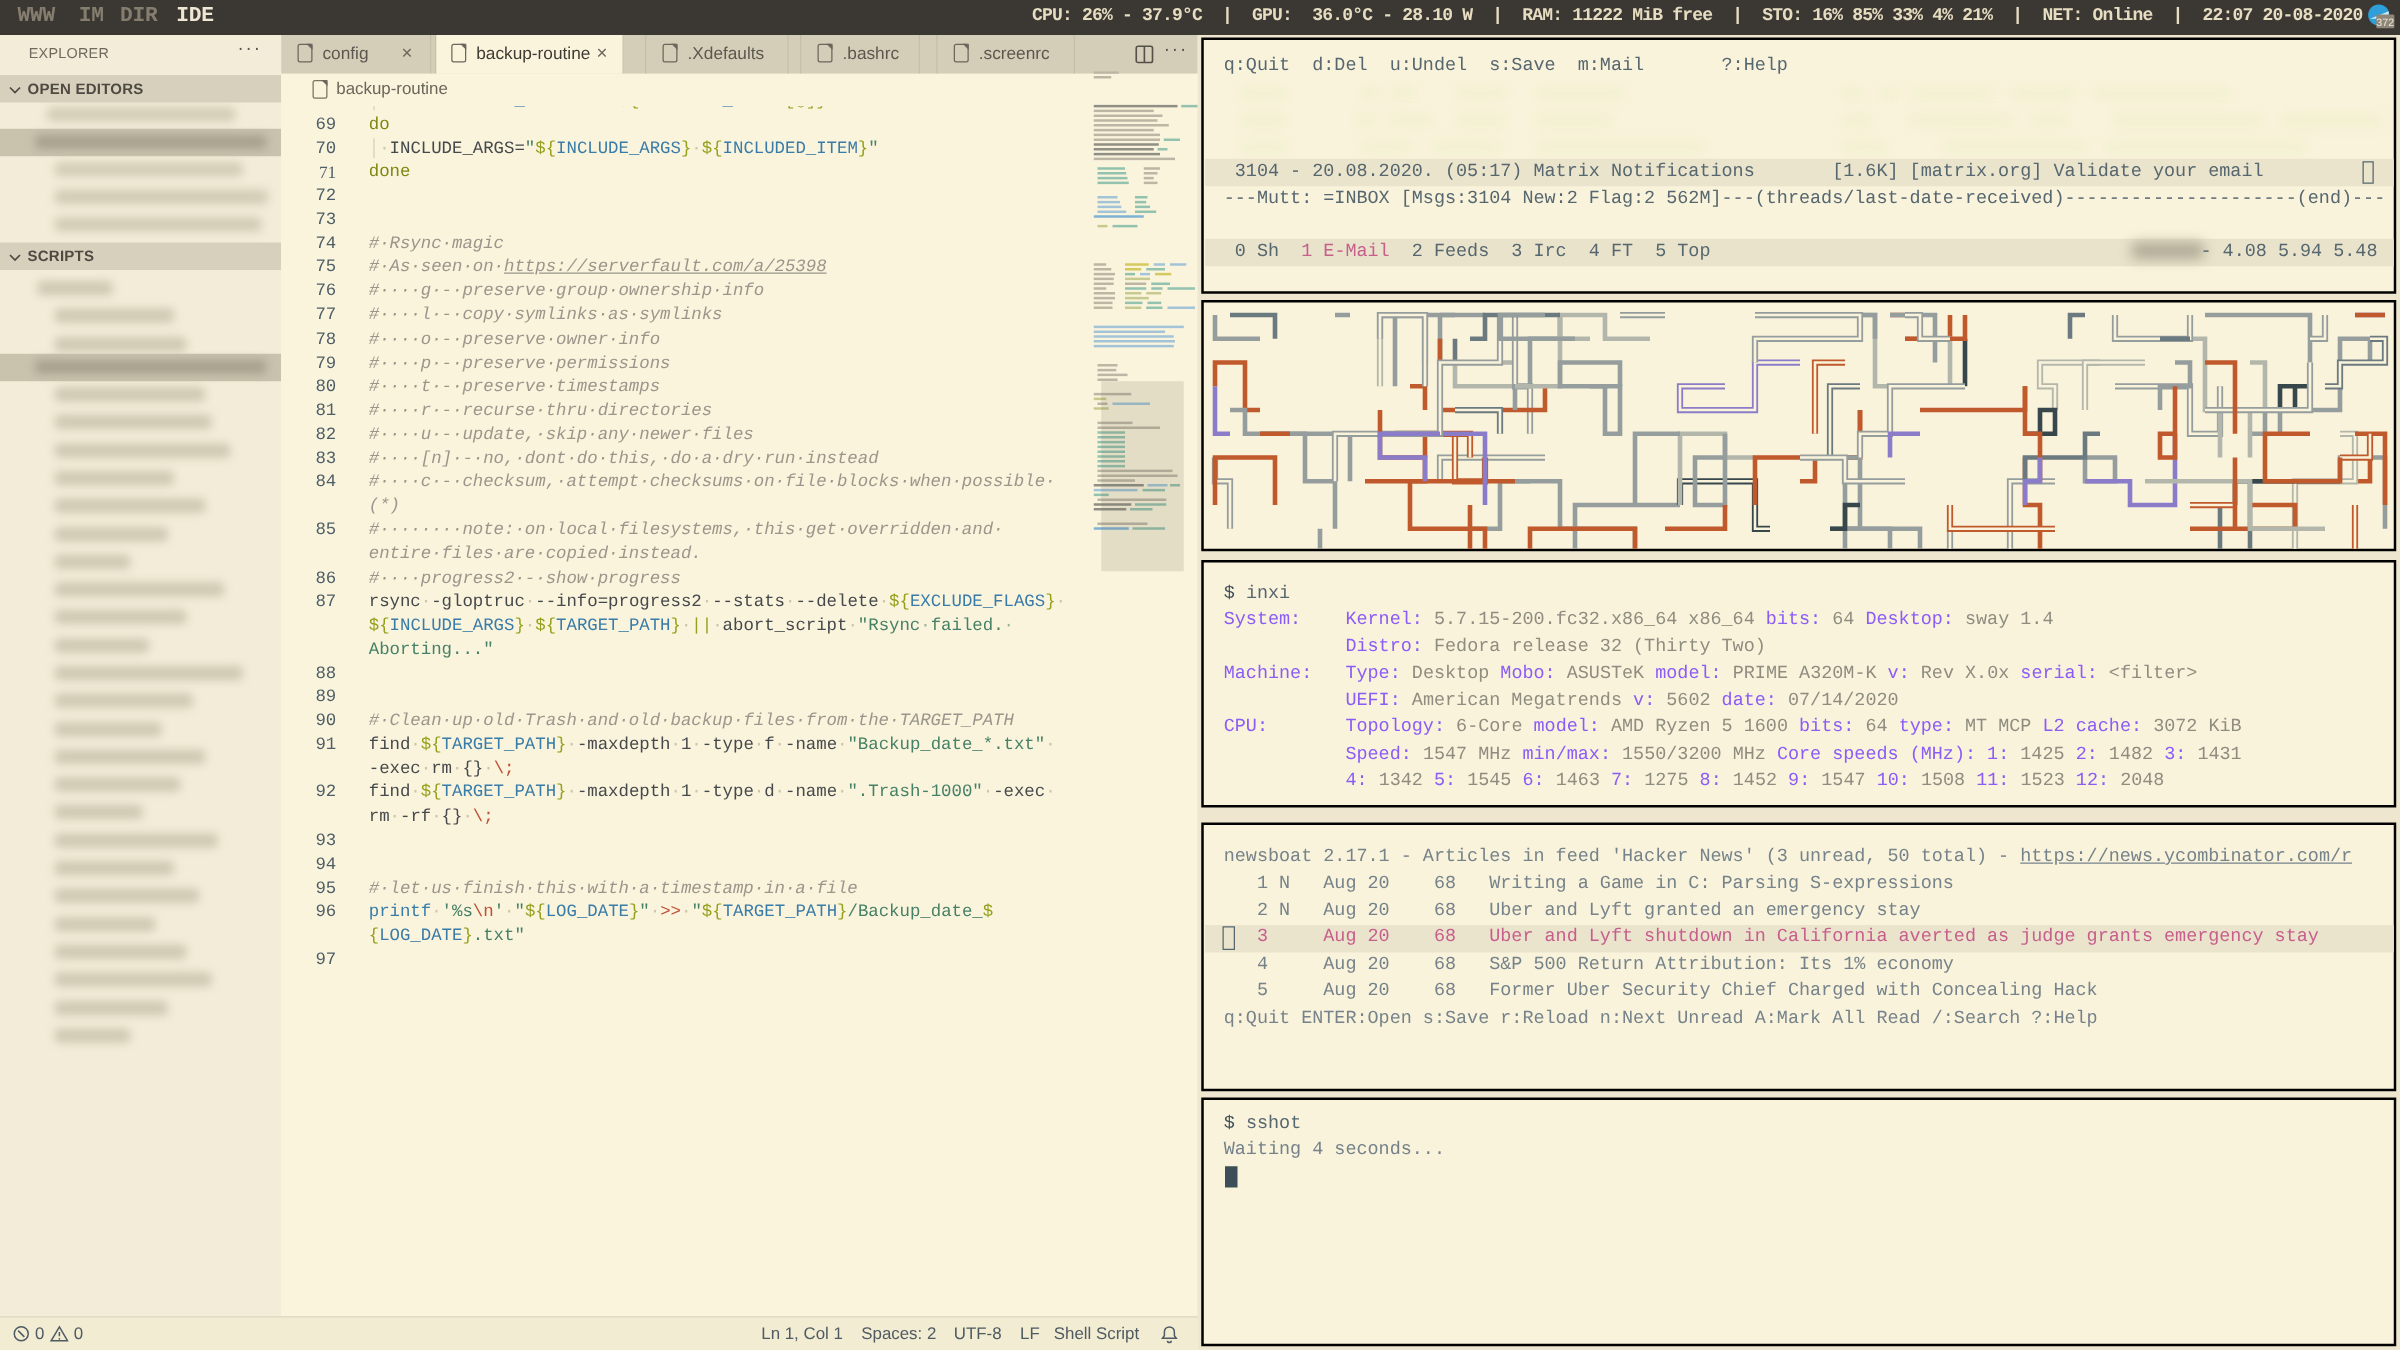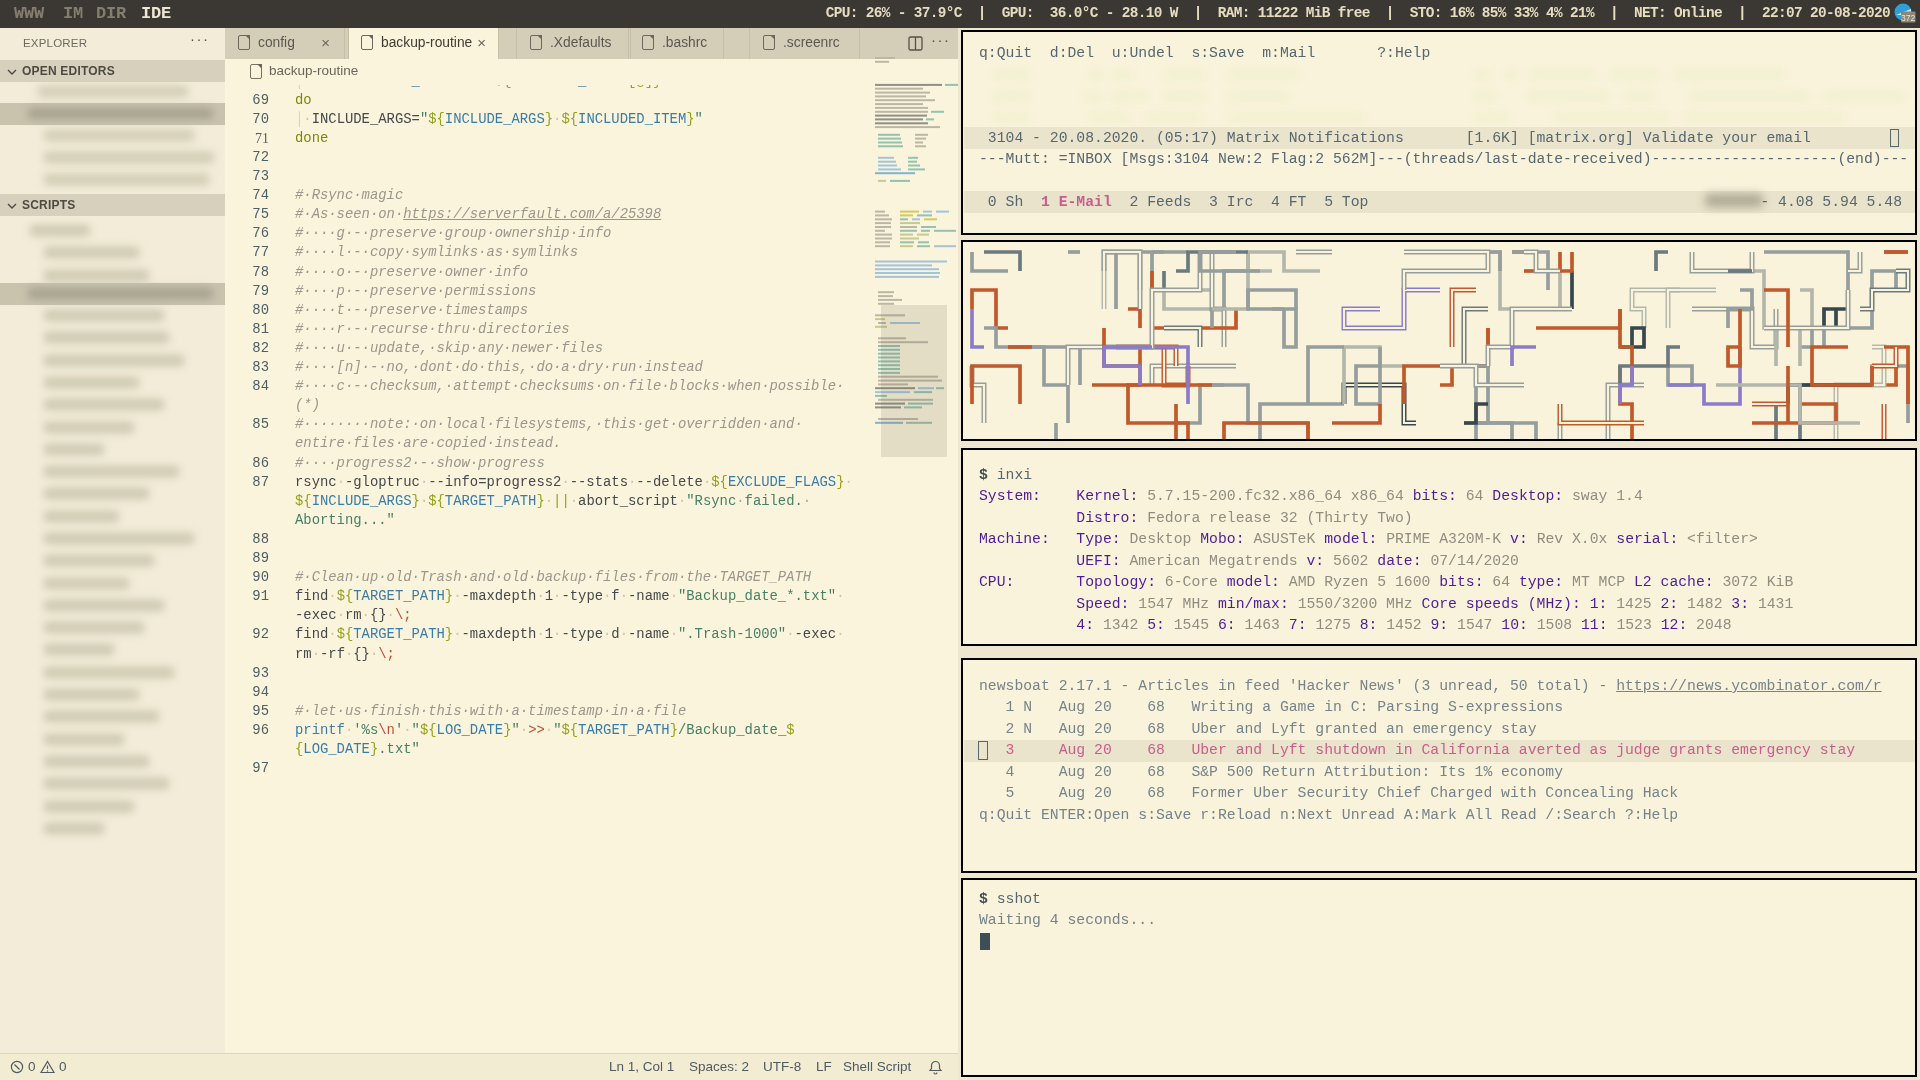--- a/index.html
+++ b/index.html
@@ -30,23 +30,23 @@
 .cl .o{color:#93a11c;}
 .cl .s{color:#468066;}
 .cl .sd{color:#468066;opacity:.55;}
 .cl .r{color:#bf4f35;}
 .cl .ig{color:#d8d0b6;}
 #minimap{position:absolute;left:870px;top:29px;width:88px;height:420px;}
 #mslider{position:absolute;left:881px;top:277px;width:66px;height:152px;background:rgba(110,105,88,.17);}
 #status{position:absolute;left:0;top:1025px;width:958px;height:27px;background:#f2ecd3;border-top:1px solid #ddd6bf;color:#4f5a62;font-size:13.5px;}
 .pane{position:absolute;background:#faf3dc;border:2px solid #000000;overflow:hidden;}
 .tpre{position:absolute;font:14.75px "Liberation Mono",monospace;line-height:21.45px;color:#56676f;white-space:pre;letter-spacing:-.002px;}
-.tpre b{font-weight:bold;color:#3e4e56;}
+.tpre b{font-weight:normal;color:#3e4e56;}
 .tpre .gy{color:#8f8d80;}
-.tpre .ky{color:#4c1d95;}
+.tpre .ky{color:#8b5cf6;}
 .tpre .pk{color:#c75f8d;}
 .tpre .nb{color:#76838a;}
 .tpre .ul{text-decoration:underline;}
 .mblur{position:absolute;filter:blur(5px);border-radius:4px;}
 </style></head><body>
 
 <div id="bar">
 <span class="ws" style="left:14px;">WWW</span>
     <span class="ws" style="left:63px;">IM</span>
     <span class="ws" style="left:96px;">DIR</span>
@@ -126,21 +126,21 @@
         </div>
         <div class="lbl" style="left:32px;">backup-routine</div>
         <span class="x" style="position:absolute;right:12px;top:6px;">×</span>
       </div>
     <div class="tab" style="left:291px;width:115px;">
         <div class="ficon" style="left:13px;">
           <i></i>
         </div>
         <div class="lbl" style="left:33px;">.Xdefaults</div>
       </div>
-    <div class="tab" style="left:403px;width:96px;padding-left:28px;">
+    <div class="tab" style="left:415px;width:96px;padding-left:28px;">
         <div class="ficon" style="left:13px;">
           <i></i>
         </div>
         <div class="lbl" style="left:33px;">.bashrc</div>
       </div>
     <div class="tab" style="left:524px;width:111px;">
         <div class="ficon" style="left:13px;">
           <i></i>
         </div>
         <div class="lbl" style="left:33px;">.screenrc</div>

